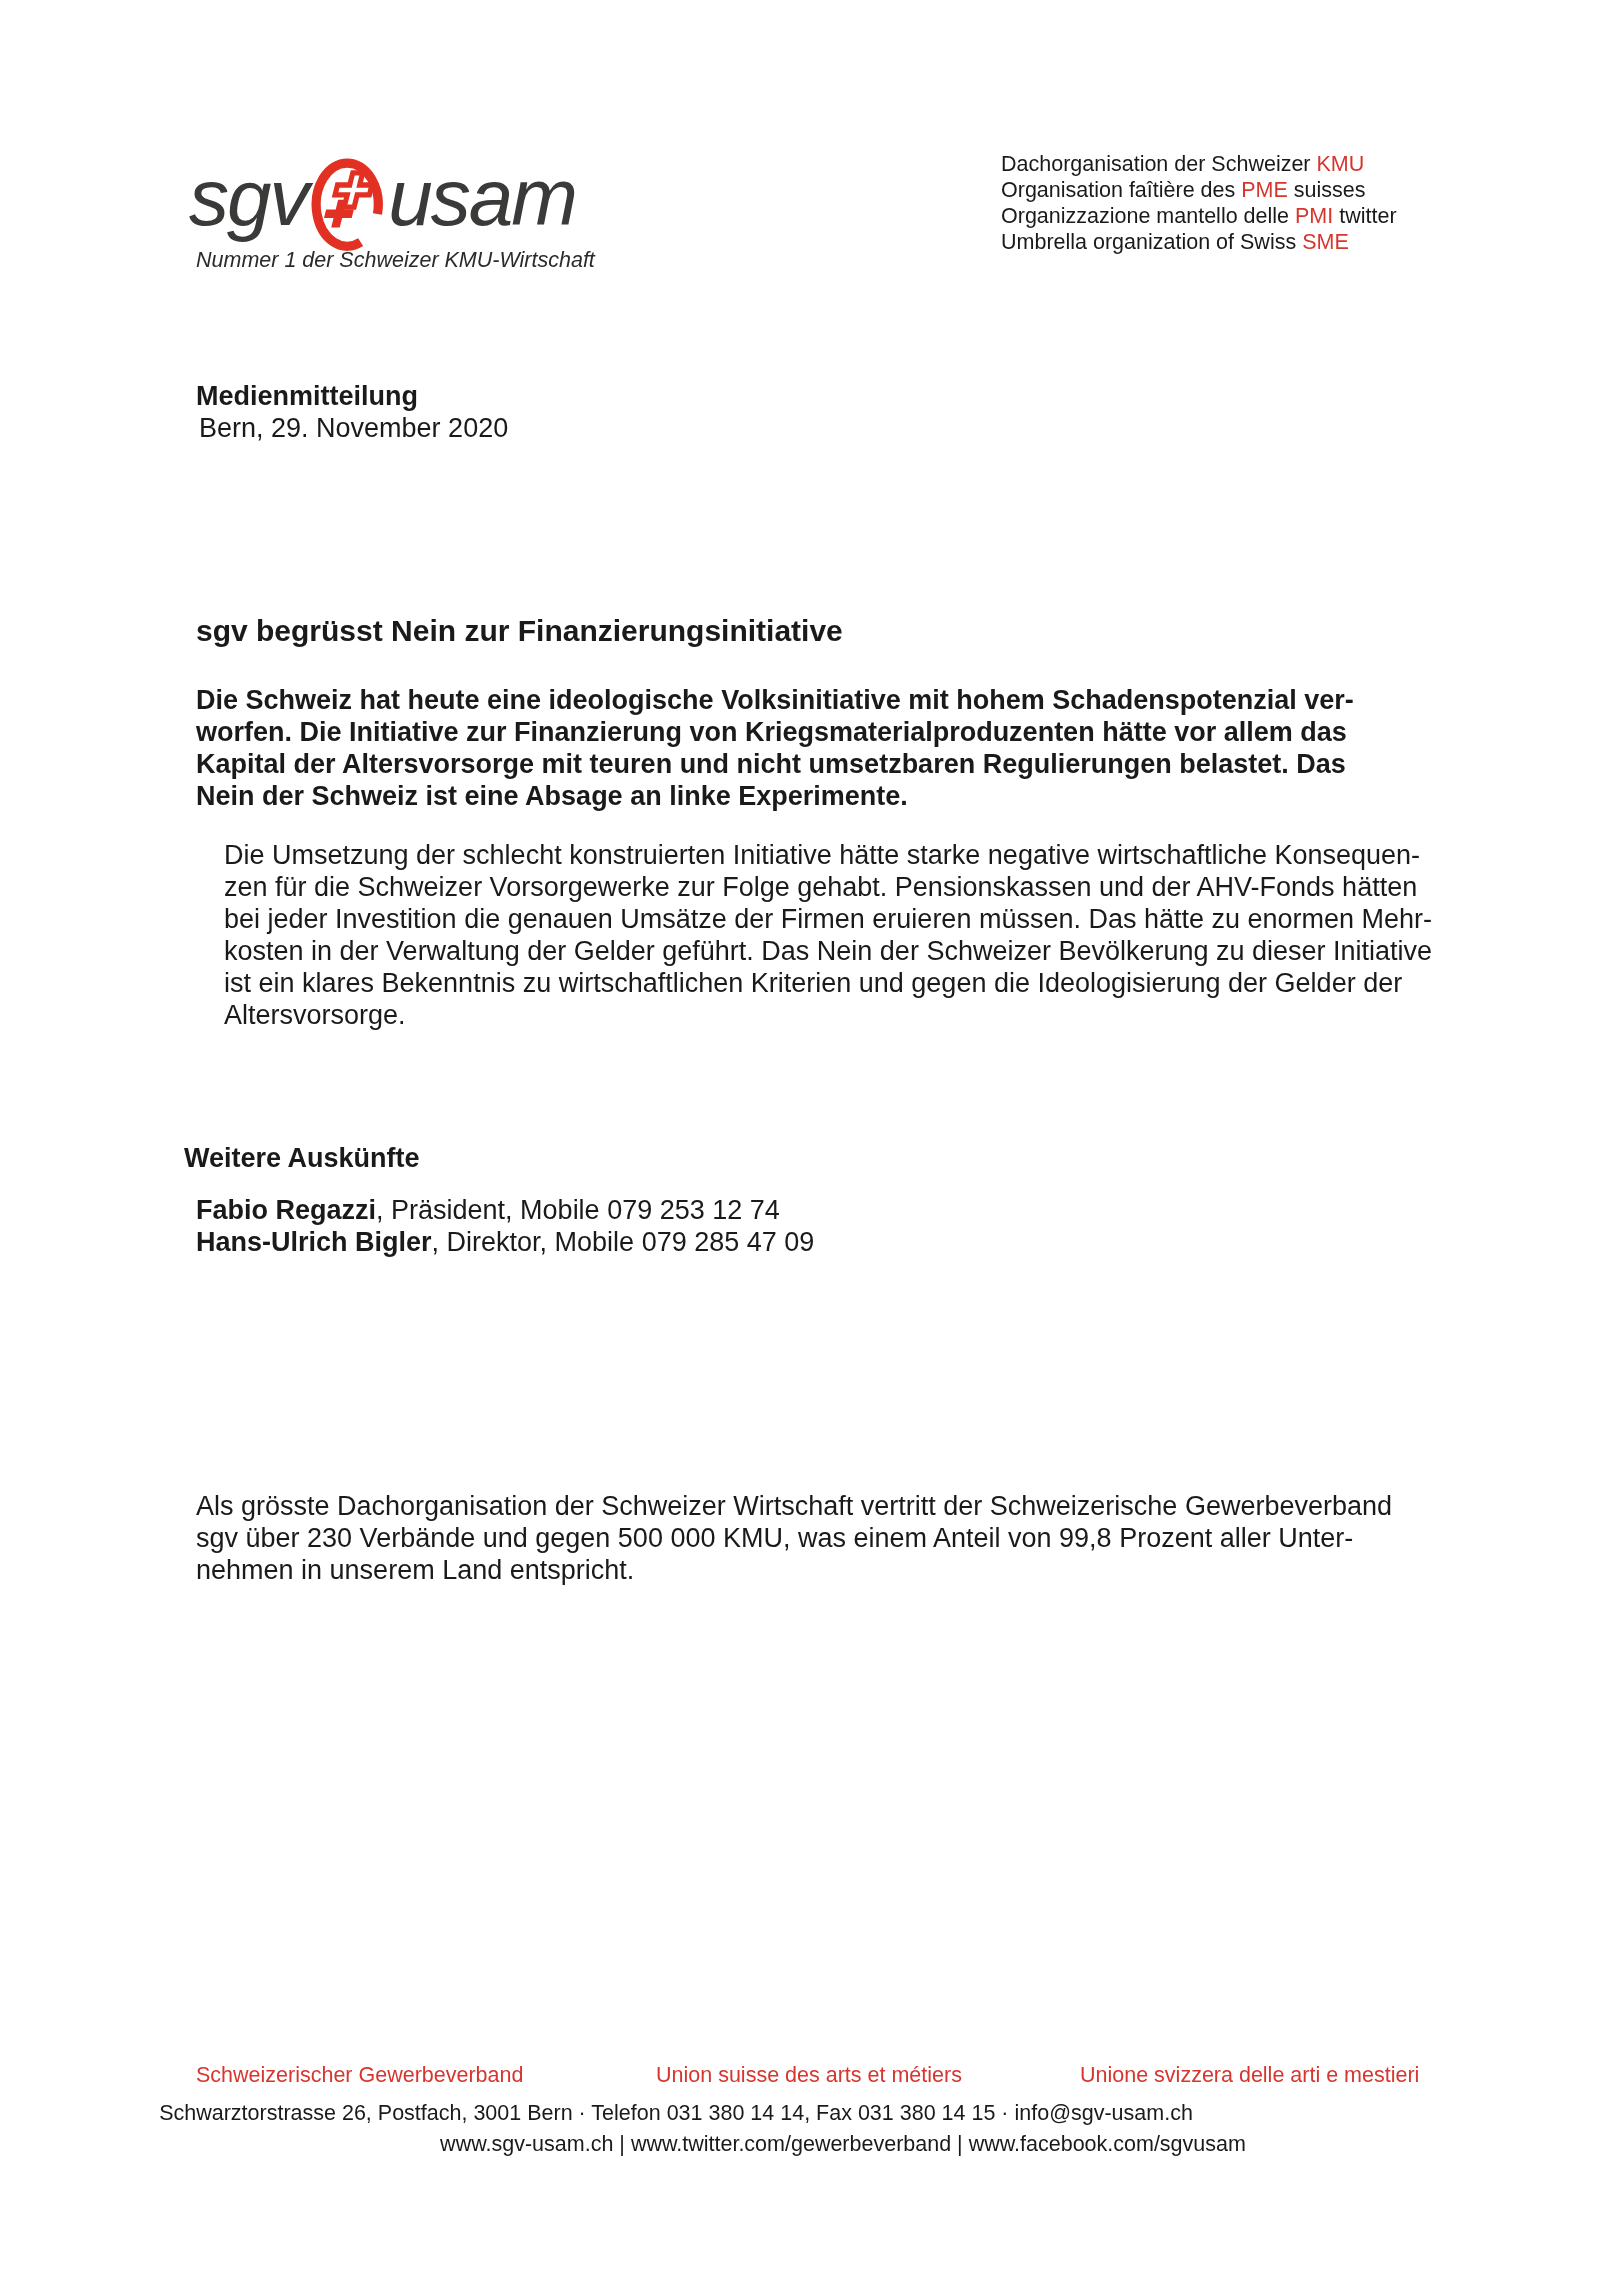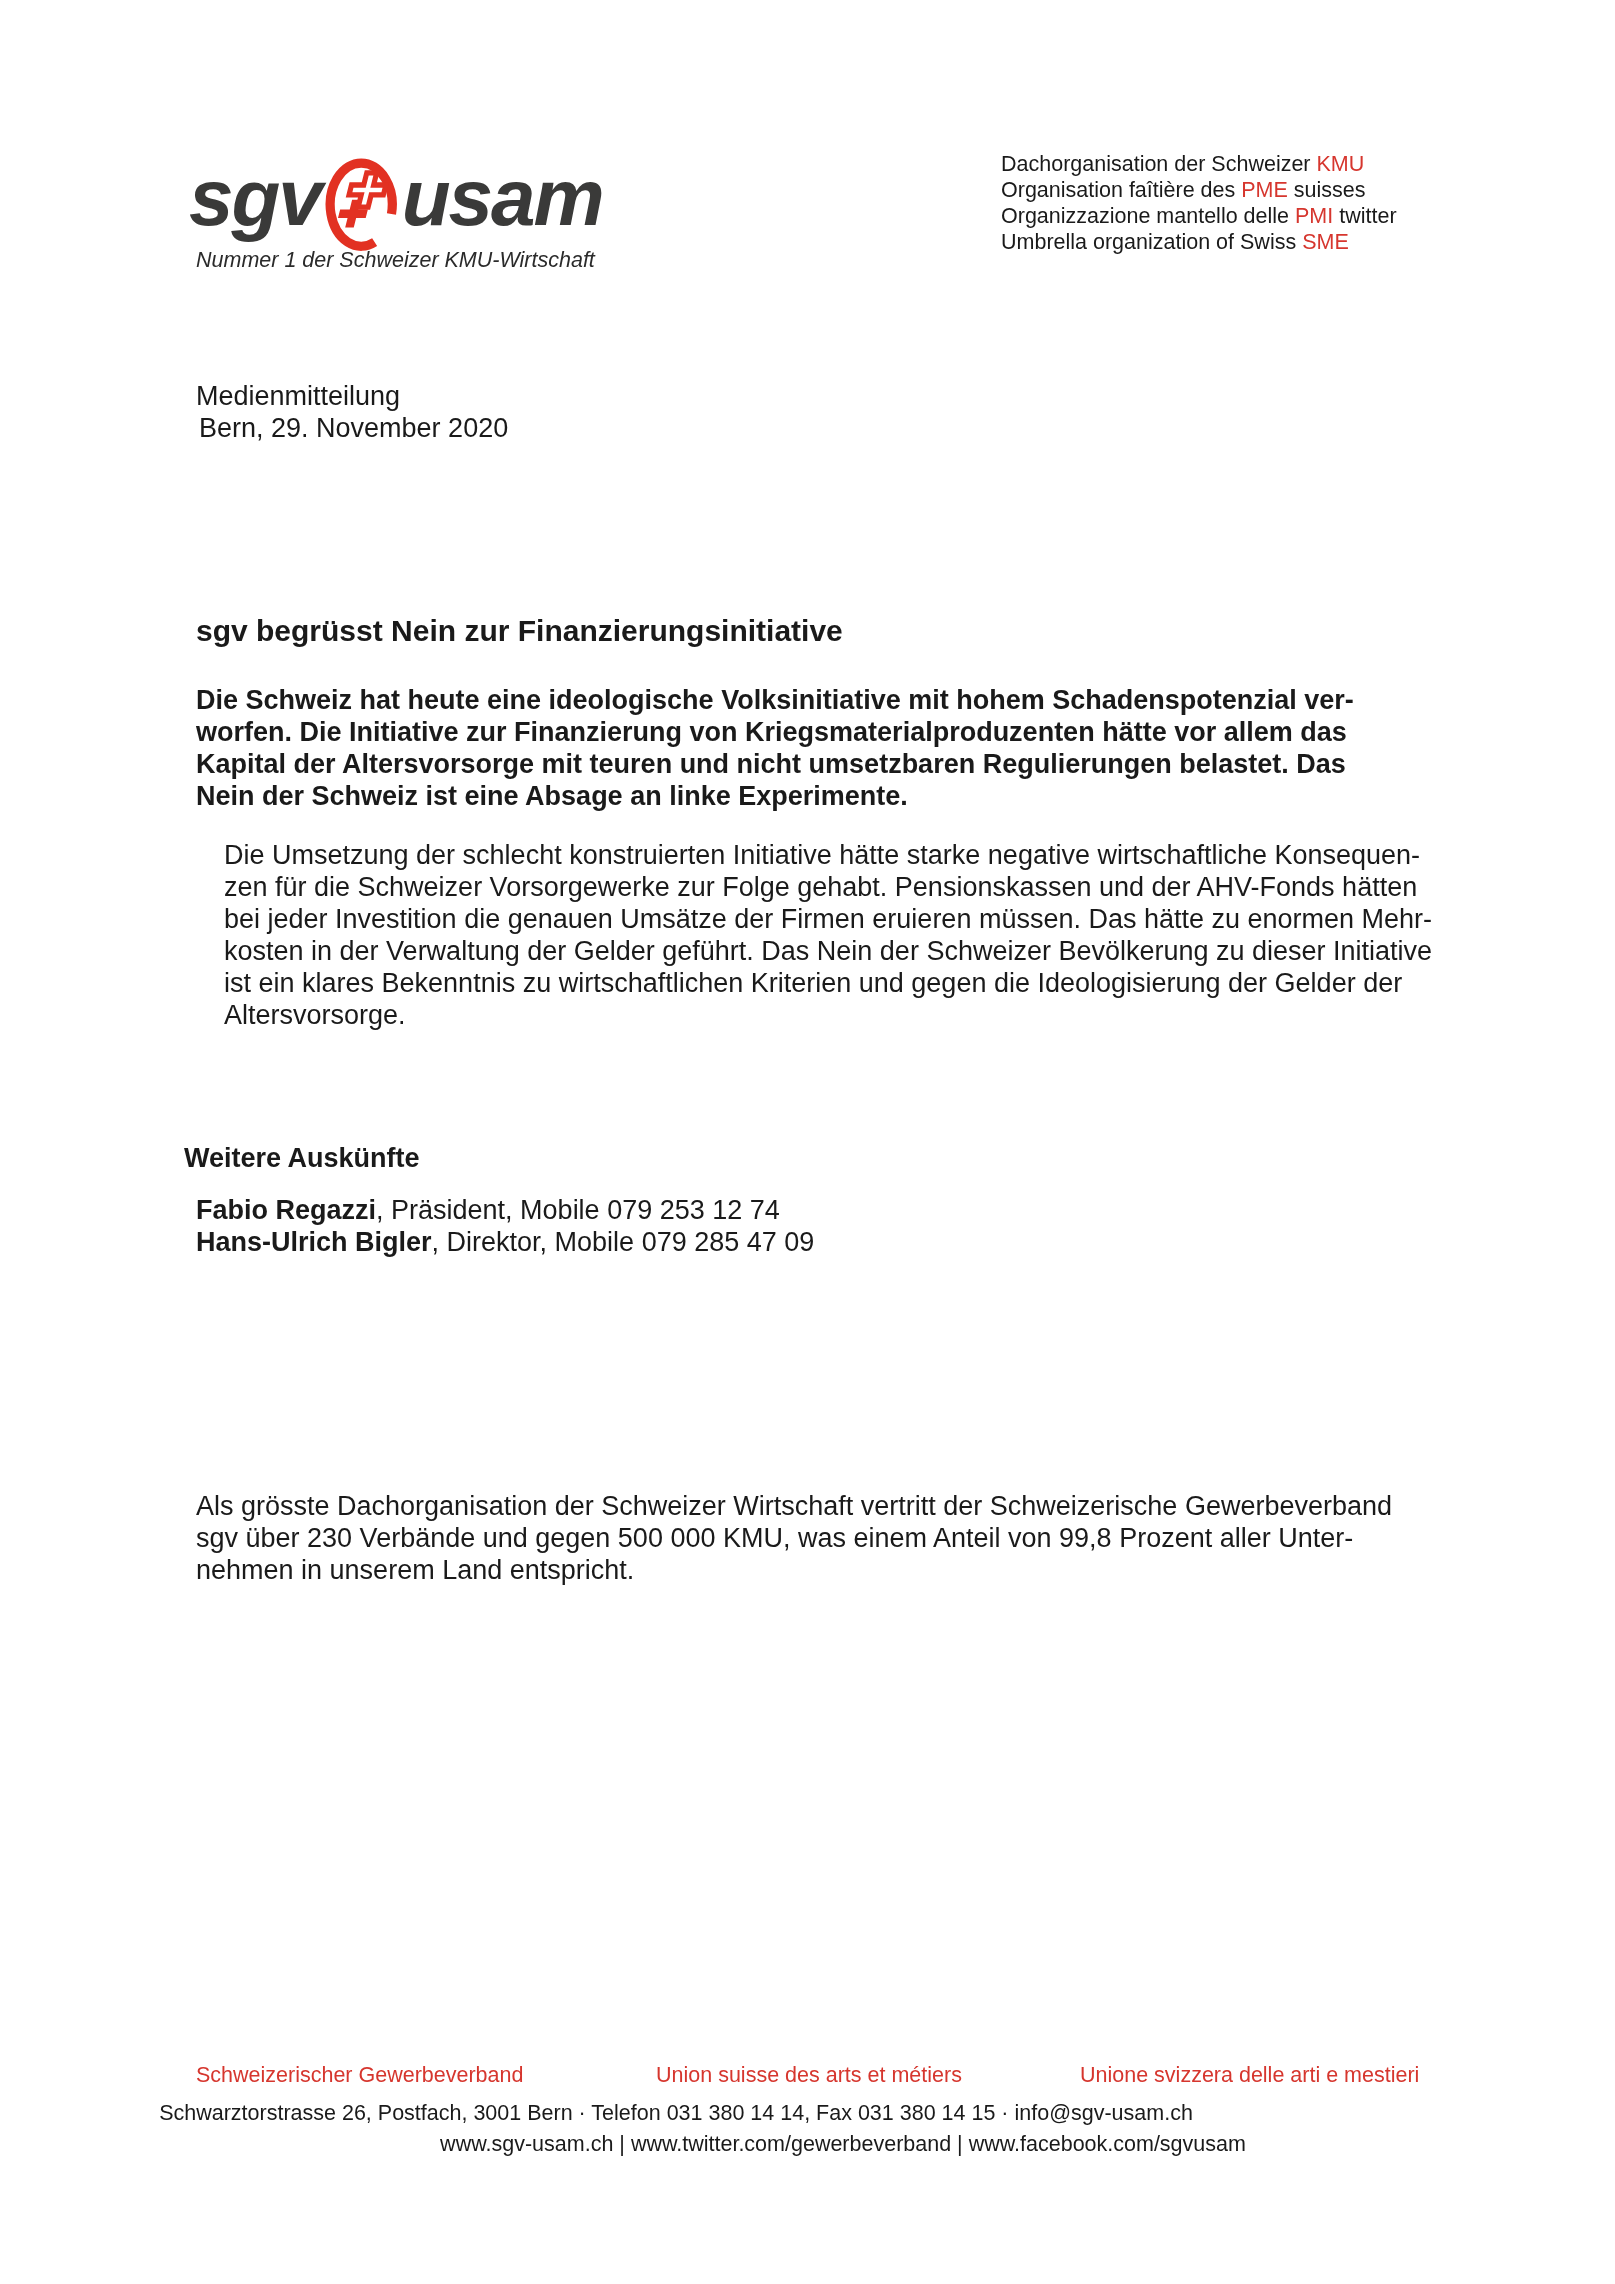--- a/index.html
+++ b/index.html
@@ -19,21 +19,21 @@
     left: 189px;
     top: 151px;
     display: flex;
     align-items: center;
     gap: 3.9px;
     height: 103px;
   }
   .logo-word {
     font-size: 80px;
     font-style: italic;
-    font-weight: 700;
+    font-weight: 400;
     letter-spacing: -2px;
     color: #3a3a39;
     line-height: 1;
     padding-bottom: 9px; 
   }
   .logo-mark { width: 73px; height: 99px; flex: 0 0 auto; }
   .logo-tagline {
     position: absolute;
     left: 196px;
     top: 248px;
@@ -49,21 +49,21 @@
     top: 151px;
     font-size: 21.5px;
     line-height: 26px;
     color: #1a1a1a;
   }
   .org-line { white-space: nowrap; }
   .org-accent { color: #d6362e; }
   
   .doc-type {
     position: absolute; left: 196px; top: 380px;
-    font-size: 27px; font-weight: normal; line-height: 32px;
+    font-size: 27px; font-weight: bold; line-height: 32px;
   }
   .dateline {
     position: absolute; left: 199px; top: 412px;
     font-size: 27px; line-height: 32px; text-align: right;
   }
   
   .article-title {
     position: absolute; left: 196px; top: 613px;
     font-size: 30px; font-weight: bold; line-height: 35px;
     white-space: nowrap;

